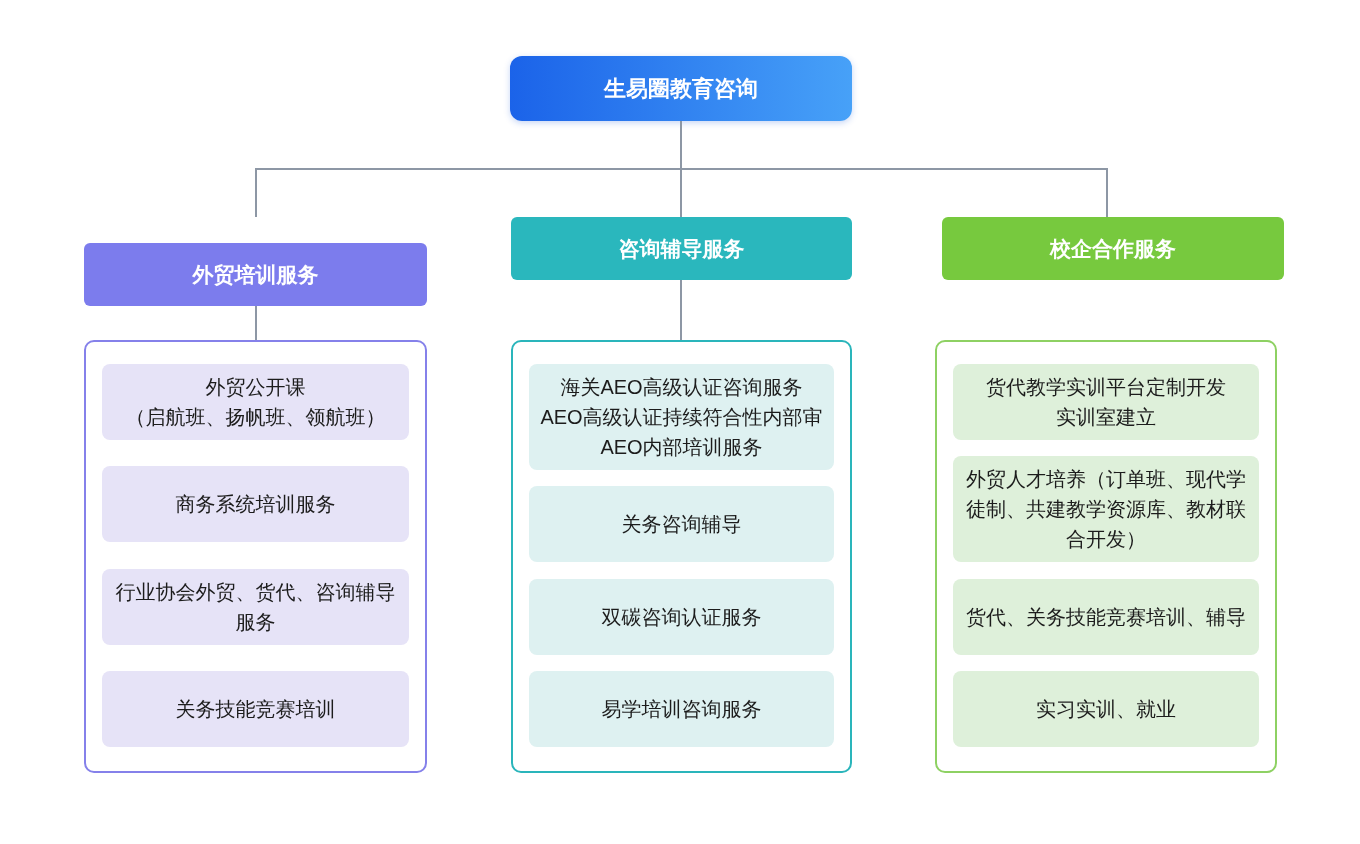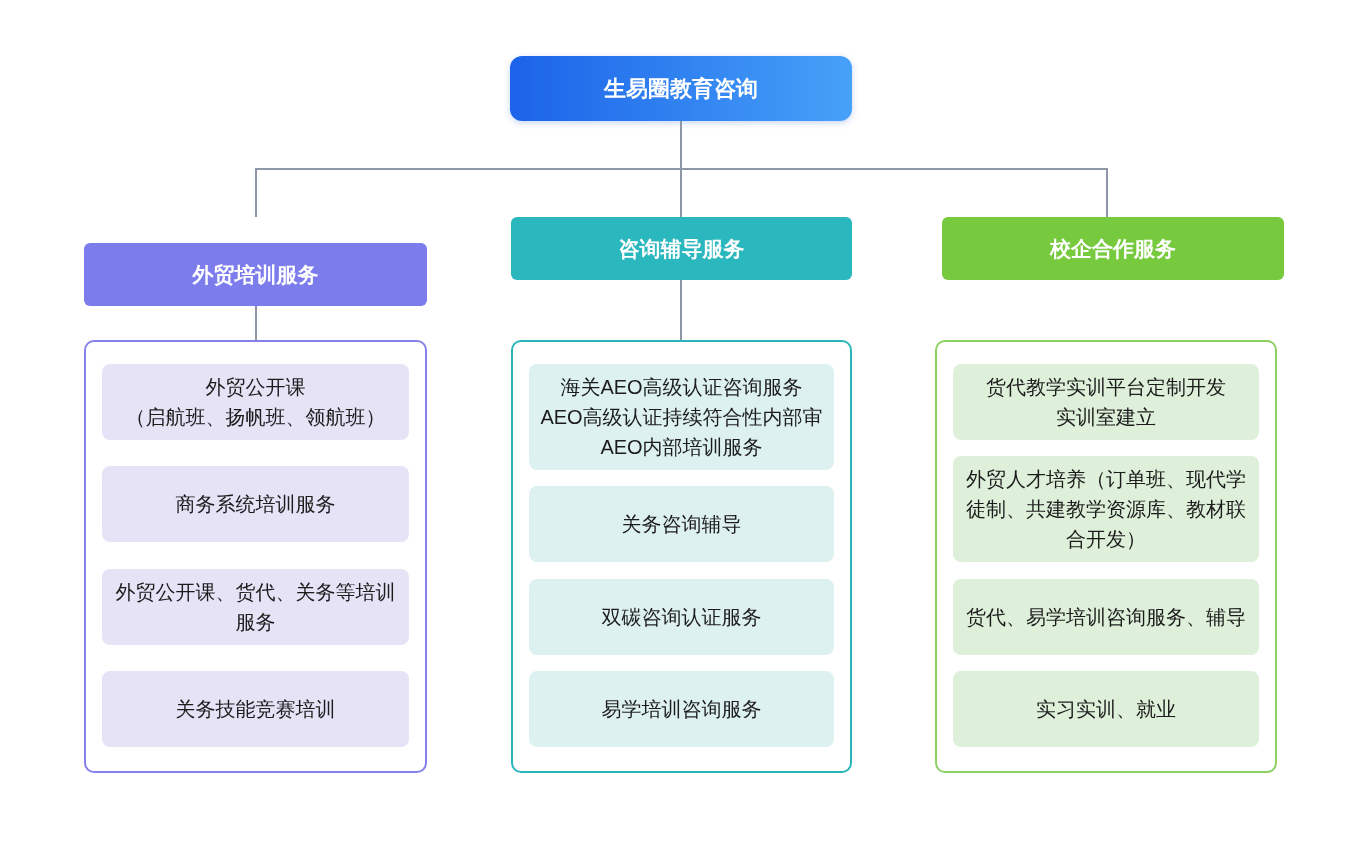--- a/index.html
+++ b/index.html
@@ -77,34 +77,34 @@
     <span>咨询辅导服务</span>
   </div>
   <div class="branch-header" id="h-col3" style="--hdr: #77c93e; --brd: #8ed163; --bg: #def0da;">
     <span>校企合作服务</span>
   </div>
 
   <div class="branch-box" id="b-col1" style="--hdr: #7c7ced; --brd: #8581ea; --bg: #e6e3f7;">
     <div class="item">外贸公开课
 （启航班、扬帆班、领航班）</div>
     <div class="item">商务系统培训服务</div>
-    <div class="item">外贸公开课、货代、关务等培训服务</div>
+    <div class="item">行业协会外贸、货代、咨询辅导服务</div>
     <div class="item">关务技能竞赛培训</div>
   </div>
 
   <div class="branch-box" id="b-col2" style="--hdr: #2ab7bd; --brd: #2ab5bb; --bg: #def1f1;">
     <div class="item">海关AEO高级认证咨询服务
 AEO高级认证持续符合性内部审
 AEO内部培训服务</div>
     <div class="item">关务咨询辅导</div>
     <div class="item">双碳咨询认证服务</div>
     <div class="item">易学培训咨询服务</div>
   </div>
 
   <div class="branch-box" id="b-col3" style="--hdr: #77c93e; --brd: #8ed163; --bg: #def0da;">
     <div class="item">货代教学实训平台定制开发
 实训室建立</div>
     <div class="item">外贸人才培养（订单班、现代学徒制、共建教学资源库、教材联合开发）</div>
-    <div class="item">货代、易学培训咨询服务、辅导</div>
+    <div class="item">货代、关务技能竞赛培训、辅导</div>
     <div class="item">实习实训、就业</div>
   </div>
 
 </div>
 
 </body></html>

